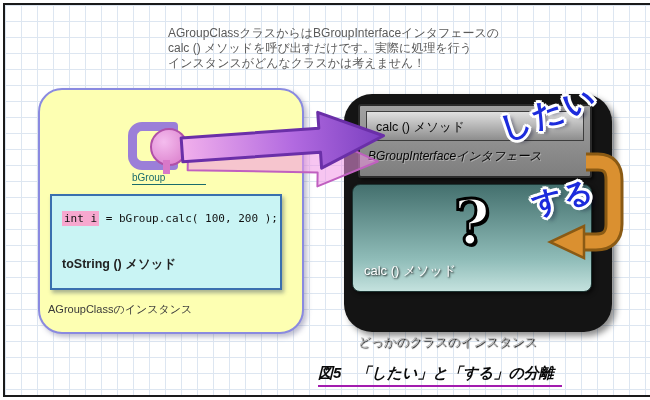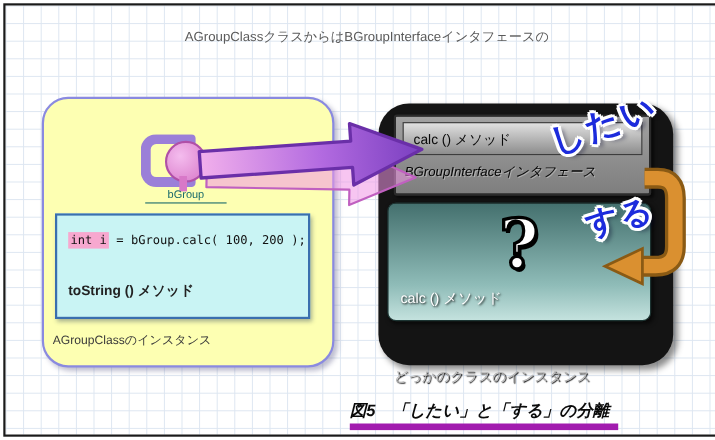--- a/index.html
+++ b/index.html
@@ -17,21 +17,21 @@
 
   
   .yellow-box{left:38px;top:88px;width:262px;height:242px;background:#fdffb2;
               border:2px solid #8a8ae0;border-radius:24px;
               box-shadow:3px 3px 5px rgba(110,110,150,.45);}
   .socket{left:128px;top:122px;width:50px;height:48px;border:9px solid #9b7fd8;border-right:none;
           border-radius:14px 4px 4px 14px;box-sizing:border-box;}
   .ball{left:150px;top:128px;width:34px;height:34px;border-radius:50%;
         background:radial-gradient(circle at 35% 35%,#f4bcee,#d878c8);border:2px solid #b050a8;}
   .stem{left:163px;top:160px;width:7px;height:14px;background:#d878c8;}
-  .port-label{left:132px;top:172px;width:74px;text-align:center;font-size:10px;color:#1a6b6b;
+  .port-label{left:132px;top:172px;width:74px;font-size:10px;color:#1a6b6b;
               border-bottom:1px solid #1a6b6b;padding-bottom:1px;}
   .cyan-box{left:50px;top:194px;width:228px;height:92px;background:#c9f4f4;
             border:2px solid #3a6fae;box-shadow:2px 3px 4px rgba(40,60,90,.4);}
   .code-line{left:62px;top:212px;width:210px;font-size:11px;color:#111;
              font-family:"DejaVu Sans Mono",monospace;white-space:nowrap;}
   .code-hl{background:#f7a8cf;padding:1px 2px;}
   .tostring-label{left:62px;top:256px;font-size:12.5px;color:#222;font-weight:bold;}
   .leftbox-label{left:48px;top:302px;font-size:11px;color:#3a3a3a;}
 
   
@@ -61,32 +61,34 @@
   
   .callout{font-weight:bold;color:#1c2bdc;letter-spacing:2px;z-index:6;
            text-shadow:-2px -2px 0 #fff,2px -2px 0 #fff,-2px 2px 0 #fff,2px 2px 0 #fff,
                        -3px 0 0 #fff,3px 0 0 #fff,0 -3px 0 #fff,0 3px 0 #fff,
                        4px 4px 4px rgba(0,0,40,.45);}
   .callout-shitai{left:498px;top:92px;font-size:31px;transform:rotate(-20deg);}
   .callout-suru{left:532px;top:178px;font-size:29px;transform:rotate(-14deg);}
 
   
   .caption{left:318px;top:364px;font-size:15px;font-weight:bold;font-style:italic;color:#0a0a0a;
-           border-bottom:6px solid #a21caf;padding:0 8px 2px 0;}
+           border-bottom:2px solid #a21caf;padding:0 8px 2px 0;}
 
   .arrows{position:absolute;left:0;top:0;width:650px;height:400px;z-index:5;pointer-events:none;}
 </style>
 </head>
 <body>
 
 <div class="canvas">
   <div class="frame abs"></div>
 
   <div class="annotation abs">
     <div>AGroupClassクラスからはBGroupInterfaceインタフェースの</div>
+    <div>calc () メソッドを呼び出すだけです。実際に処理を行う</div>
+    <div>インスタンスがどんなクラスかは考えません！</div>
   </div>
 
   <div class="yellow-box abs"></div>
   <div class="socket abs"></div>
   <div class="ball abs"></div>
   <div class="stem abs"></div>
   <div class="port-label abs">bGroup</div>
 
   <div class="cyan-box abs"></div>
   <div class="code-line abs"><span class="code-hl">int i</span><span> = bGroup.calc( 100, 200 );</span></div>

